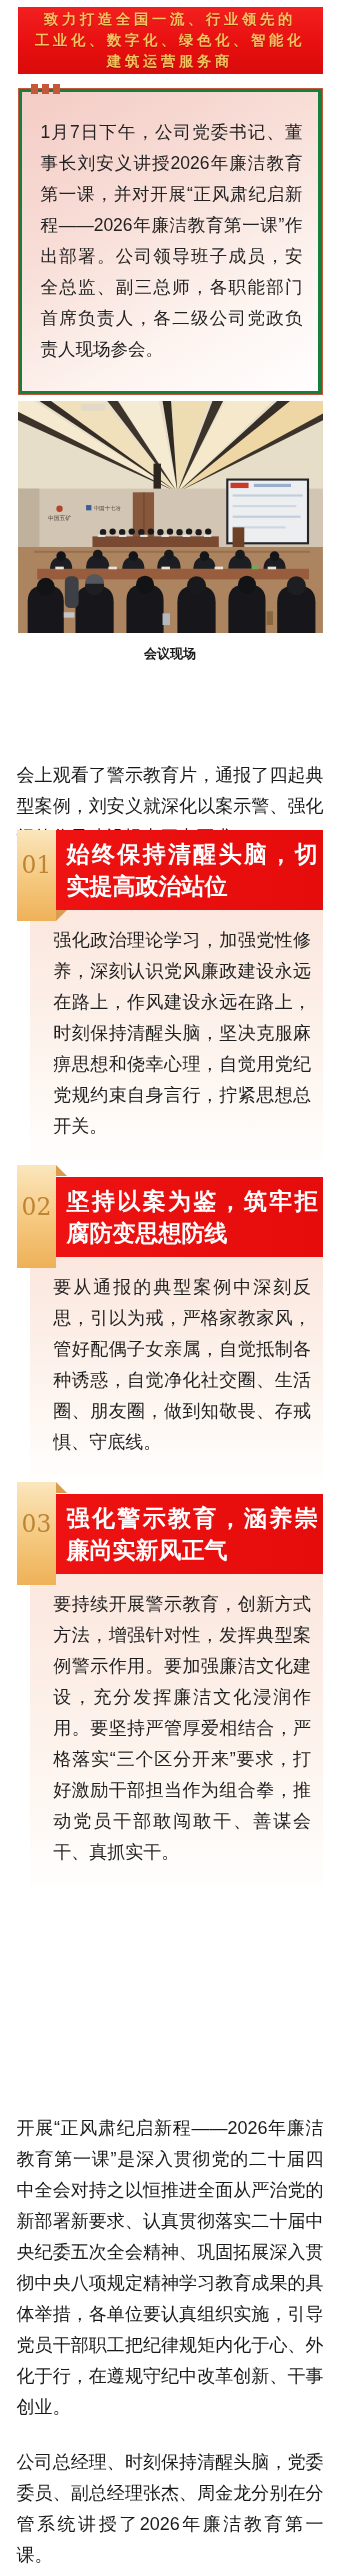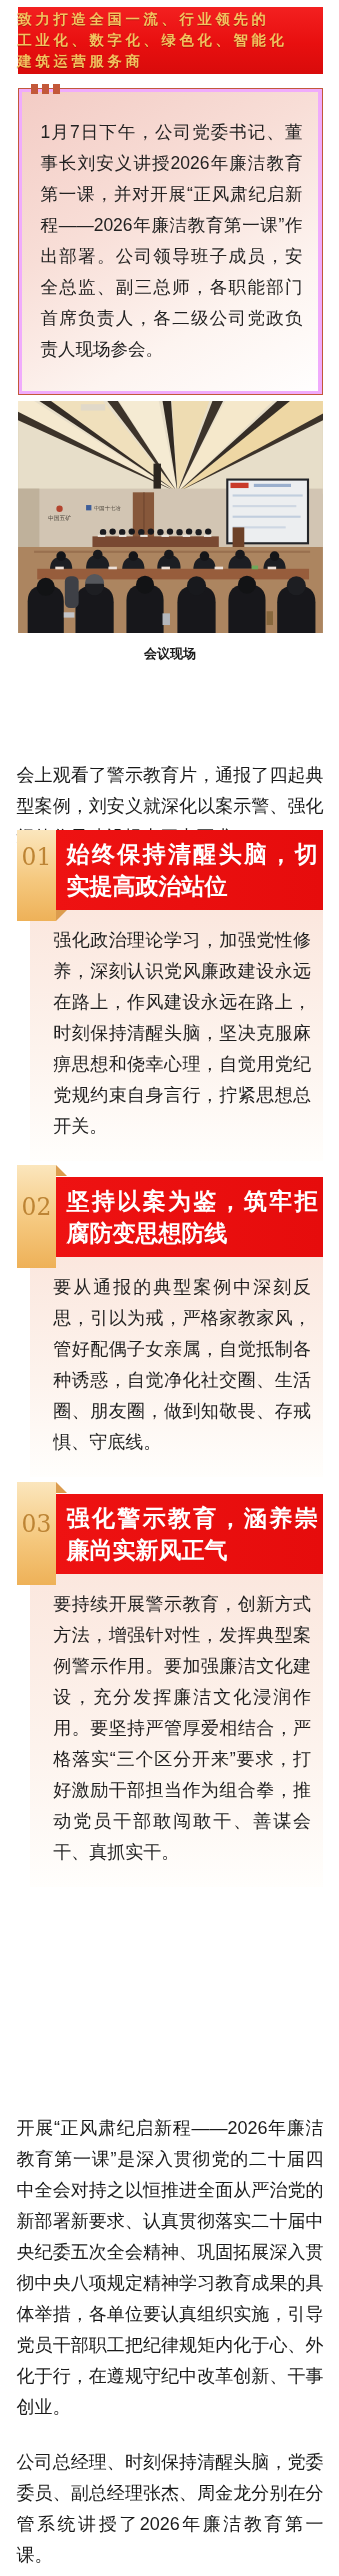--- a/index.html
+++ b/index.html
@@ -2,27 +2,27 @@
 <html style="font-size:8.5px"><head>
 <meta charset="utf-8">
 <style>
   html,body{margin:0;padding:0;background:#ffffff;}
   .page{position:relative;width:340px;height:2576px;overflow:hidden;background:#ffffff;
         font-family:"Liberation Sans","DejaVu Sans",sans-serif;}
 
   
   .top-banner{position:absolute;top:7.4px;left:17.5px;width:305px;height:67px;
     background:linear-gradient(180deg,#f32020 0%,#e80f0f 55%,#d90b0b 100%);
-    display:flex;flex-direction:column;justify-content:center;}
+    display:flex;flex-direction:column;justify-content:center;align-items:center;}
   .top-banner div{color:#f2c35f;font-weight:bold;font-size:14.3px;line-height:21px;
     letter-spacing:3.7px;text-shadow:0 0.5px 0.5px rgba(110,20,0,.45);white-space:nowrap;}
 
   
   .intro-box{position:absolute;top:88px;left:17.5px;width:303px;height:305px;
-    border:1.1px solid #c3583a;background:#f0abfc;}
+    border:1.1px solid #c3583a;background:#15803d;}
   .intro-inner{position:absolute;left:3.2px;top:3.2px;right:3.2px;bottom:3.2px;
     background:linear-gradient(150deg,#f3ccc5 0%,#f8ded7 38%,#fdf4f0 72%,#fffefe 100%);}
   .intro-text{position:absolute;left:22px;top:28px;width:262px;
     font-size:17.5px;line-height:31px;color:#222;text-align:justify;}
   .intro-tabs{position:absolute;left:12.7px;top:-4.8px;display:flex;gap:3.7px;}
   .intro-tabs span{display:block;width:7px;height:10px;background:#c3583a;}
 
   
   .photo{position:absolute;top:401px;left:17.5px;width:305px;height:232px;overflow:hidden;background:#cfc5b2;}
 
@@ -40,21 +40,21 @@
 
   
   .section{position:absolute;left:17px;width:306px;}
   #section-1{top:830px;}
   #section-2{top:1165px;}
   #section-3{top:1482px;}
 
   .sec-tab{position:absolute;left:0;top:0;width:39px;z-index:3;text-align:center;
     font-family:"DejaVu Serif","Liberation Serif",serif;font-size:23.4px;color:#bd8434;
     background:linear-gradient(180deg,#fbe6bd 0%,#f5c87e 55%,#eeb158 100%);line-height:1;}
-  .tab-down .sec-tab{height:91px;padding-top:16px;box-sizing:border-box;}
+  .tab-down .sec-tab{height:91px;padding-top:24px;box-sizing:border-box;}
   .tab-up   .sec-tab{height:103px;padding-top:31px;box-sizing:border-box;}
   .sec-fold{position:absolute;left:39px;width:0;height:0;z-index:1;}
   .tab-down .sec-fold{top:80px;border-top:11.7px solid #dc9c4e;border-right:11.7px solid transparent;}
   .tab-up   .sec-fold{top:0;border-bottom:11.7px solid #dc9c4e;border-right:11.7px solid transparent;}
 
   .sec-banner{margin-left:39px;width:267px;min-height:80px;box-sizing:border-box;
     background:linear-gradient(90deg,#ee1212 0%,#e60c0c 100%);
     color:#ffffff;font-weight:bold;font-size:23px;line-height:32px;
     padding:8px 5.3px 8px 10.6px;position:relative;z-index:2;text-align:justify;}
   .tab-up .sec-banner{margin-top:11.7px;}

